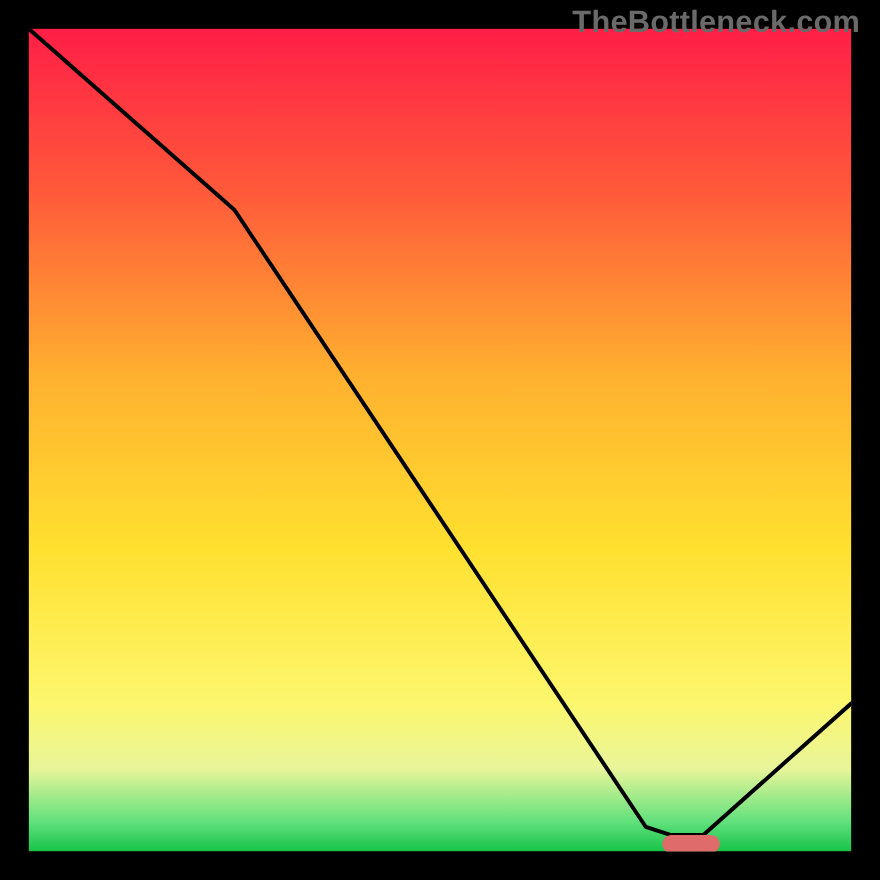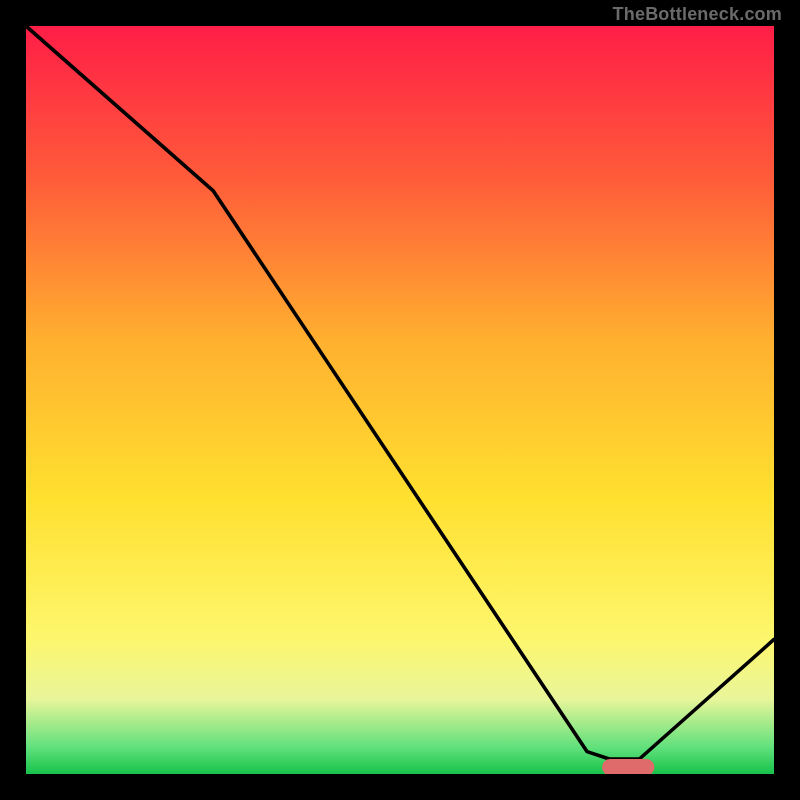--- a/index.html
+++ b/index.html
@@ -15,21 +15,21 @@
     position: relative;
     width: 800px;
     height: 800px;
     background: #000000;
   }
   .watermark {
     position: absolute;
     top: 4px;
     right: 18px;
     color: #6a6a6a;
-    font-size: 18px;
+    font-size: 28px;
     font-weight: 600;
     letter-spacing: 0.2px;
     z-index: 10;
   }
   .plot-area {
     position: absolute;
     left: 26px;
     top: 26px;
     width: 748px;
     height: 748px;

